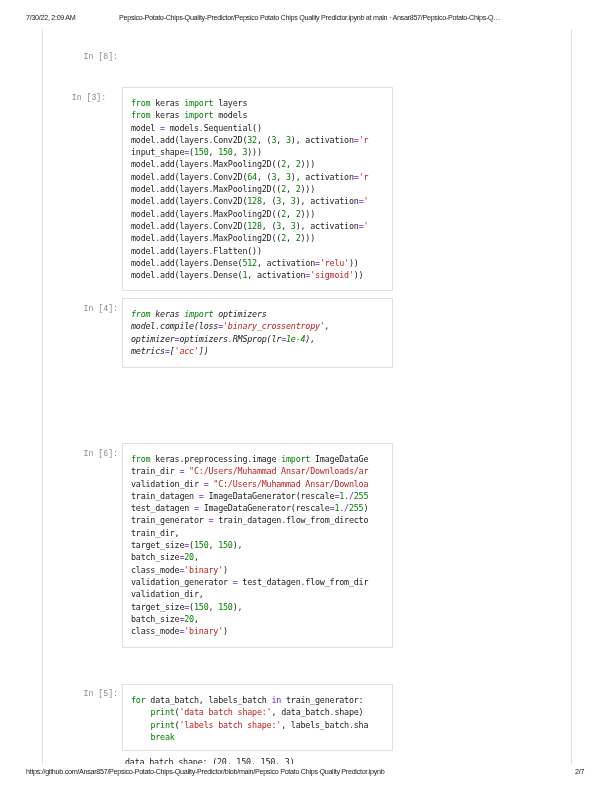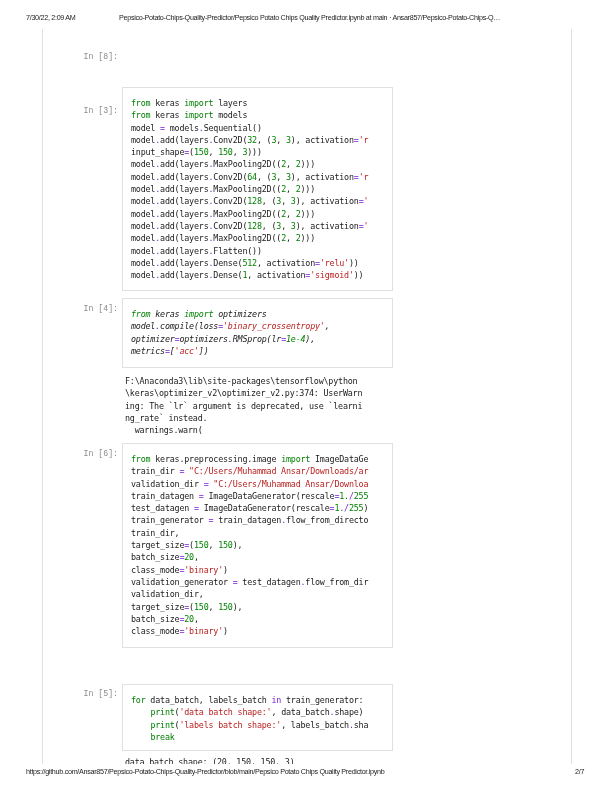--- a/index.html
+++ b/index.html
@@ -63,21 +63,21 @@
 <div class="vline left"></div>
 <div class="vline right"></div>
 
 <div class="content">
 
   <div class="prompt" style="top:52px;">In [8]:</div>
   <div class="cell" style="top:62px; height:31px;margin-top:26px;">
     <pre class="code" style="padding-top:9px;"><span><span class="kw">import</span> os<span class="op">,</span>shutil</span></pre>
   </div>
 
-  <div class="prompt" style="top:106px;">In [3]:</div>
+  <div class="prompt" style="top:93px;text-align:center;">In [3]:</div>
   <div class="cell" style="top:87px; height:202px;">
 <pre class="code" style="padding-top:9px;"><span class="kw">from</span> keras <span class="kw">import</span> layers
 <span class="kw">from</span> keras <span class="kw">import</span> models
 model <span class="op">=</span> models<span class="dot">.</span>Sequential()
 model<span class="dot">.</span>add(layers<span class="dot">.</span>Conv2D(<span class="num">32</span>, (<span class="num">3</span>, <span class="num">3</span>), activation<span class="op">=</span><span class="str">'r</span>
 input_shape<span class="op">=</span>(<span class="num">150</span>, <span class="num">150</span>, <span class="num">3</span>)))
 model<span class="dot">.</span>add(layers<span class="dot">.</span>MaxPooling2D((<span class="num">2</span>, <span class="num">2</span>)))
 model<span class="dot">.</span>add(layers<span class="dot">.</span>Conv2D(<span class="num">64</span>, (<span class="num">3</span>, <span class="num">3</span>), activation<span class="op">=</span><span class="str">'r</span>
 model<span class="dot">.</span>add(layers<span class="dot">.</span>MaxPooling2D((<span class="num">2</span>, <span class="num">2</span>)))
 model<span class="dot">.</span>add(layers<span class="dot">.</span>Conv2D(<span class="num">128</span>, (<span class="num">3</span>, <span class="num">3</span>), activation<span class="op">=</span><span class="str">'</span>
@@ -89,21 +89,20 @@
 model<span class="dot">.</span>add(layers<span class="dot">.</span>Dense(<span class="num">1</span>, activation<span class="op">=</span><span class="str">'sigmoid'</span>))</pre>
   </div>
 
   <div class="prompt" style="top:304px;">In [4]:</div>
   <div class="cell" style="top:298px; height:68px;font-style:italic;">
 <pre class="code" style="padding-top:9px;"><span class="kw">from</span> keras <span class="kw">import</span> optimizers
 model<span class="dot">.</span>compile(loss<span class="op">=</span><span class="str">'binary_crossentropy'</span>,
 optimizer<span class="op">=</span>optimizers<span class="dot">.</span>RMSprop(lr<span class="op">=</span><span class="num">1e-4</span>),
 metrics<span class="op">=</span>[<span class="str">'acc'</span>])</pre>
   </div>
-  <div class="output" style="top:375px;"><div>F:\Anaconda3\lib\site-packages\tensorflow\python</div><div>\keras\optimizer_v2\optimizer_v2.py:374: UserWarn</div><div>ing: The `lr` argument is deprecated, use `learni</div><div>ng_rate` instead.</div><div>  warnings.warn(</div></div>
 
   <div class="prompt" style="top:449px;">In [6]:</div>
   <div class="cell" style="top:443px; height:203px;">
 <pre class="code" style="padding-top:9px;"><span class="kw">from</span> keras.preprocessing.image <span class="kw">import</span> ImageDataGe
 train_dir <span class="op">=</span> <span class="str">"C:/Users/Muhammad Ansar/Downloads/ar</span>
 validation_dir <span class="op">=</span> <span class="str">"C:/Users/Muhammad Ansar/Downloa</span>
 train_datagen <span class="op">=</span> ImageDataGenerator(rescale<span class="op">=</span><span class="num">1.</span><span class="op">/</span><span class="num">255</span>
 test_datagen <span class="op">=</span> ImageDataGenerator(rescale<span class="op">=</span><span class="num">1.</span><span class="op">/</span><span class="num">255</span>)
 train_generator <span class="op">=</span> train_datagen<span class="dot">.</span>flow_from_directo
 train_dir,

